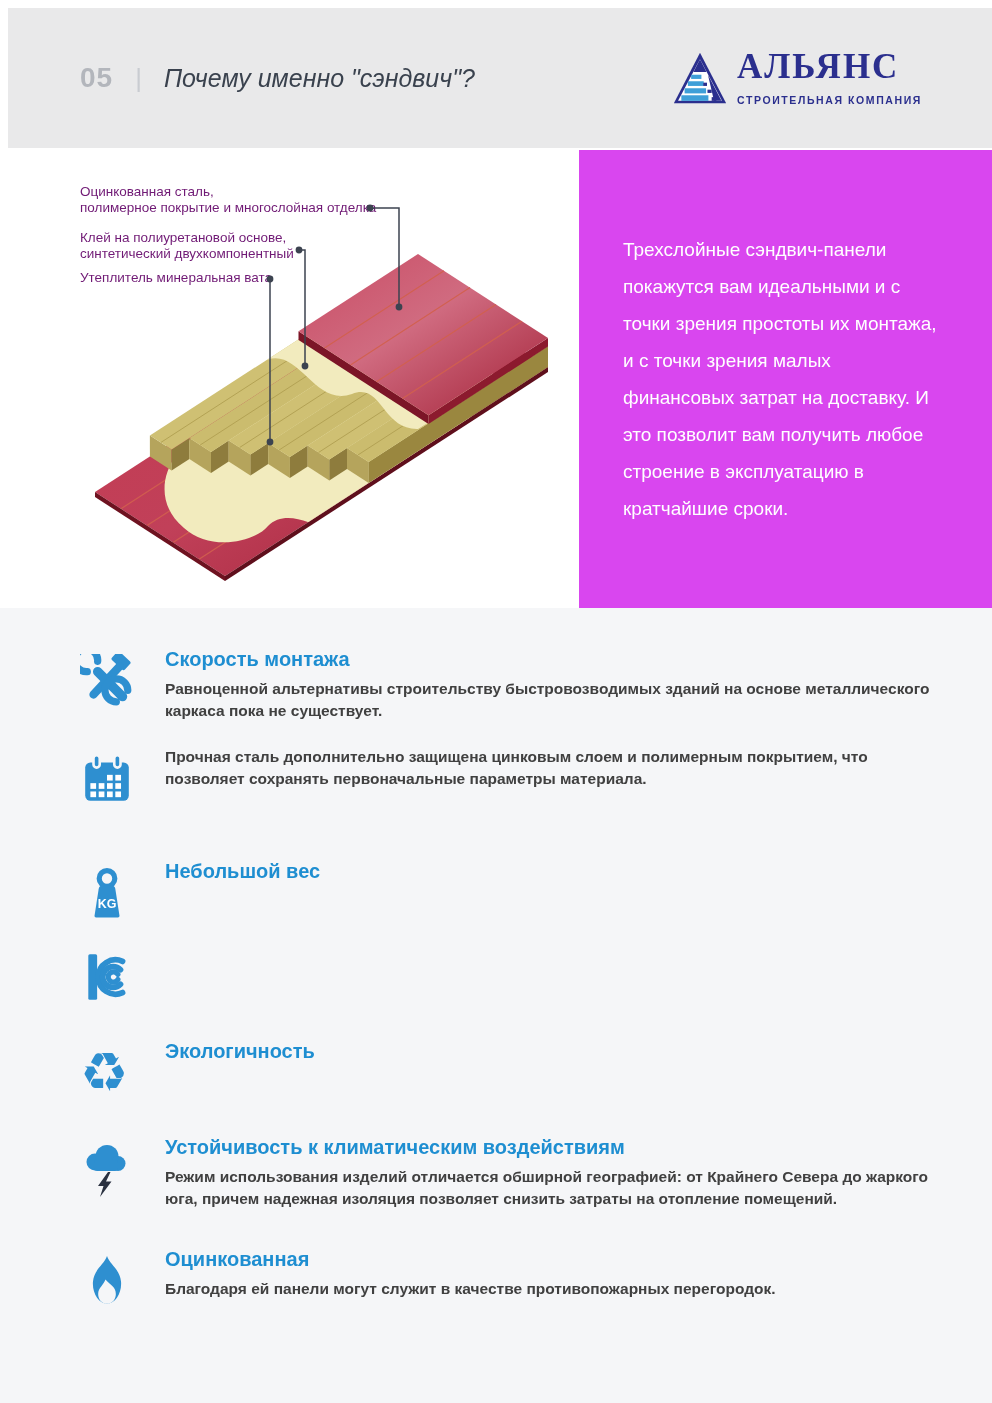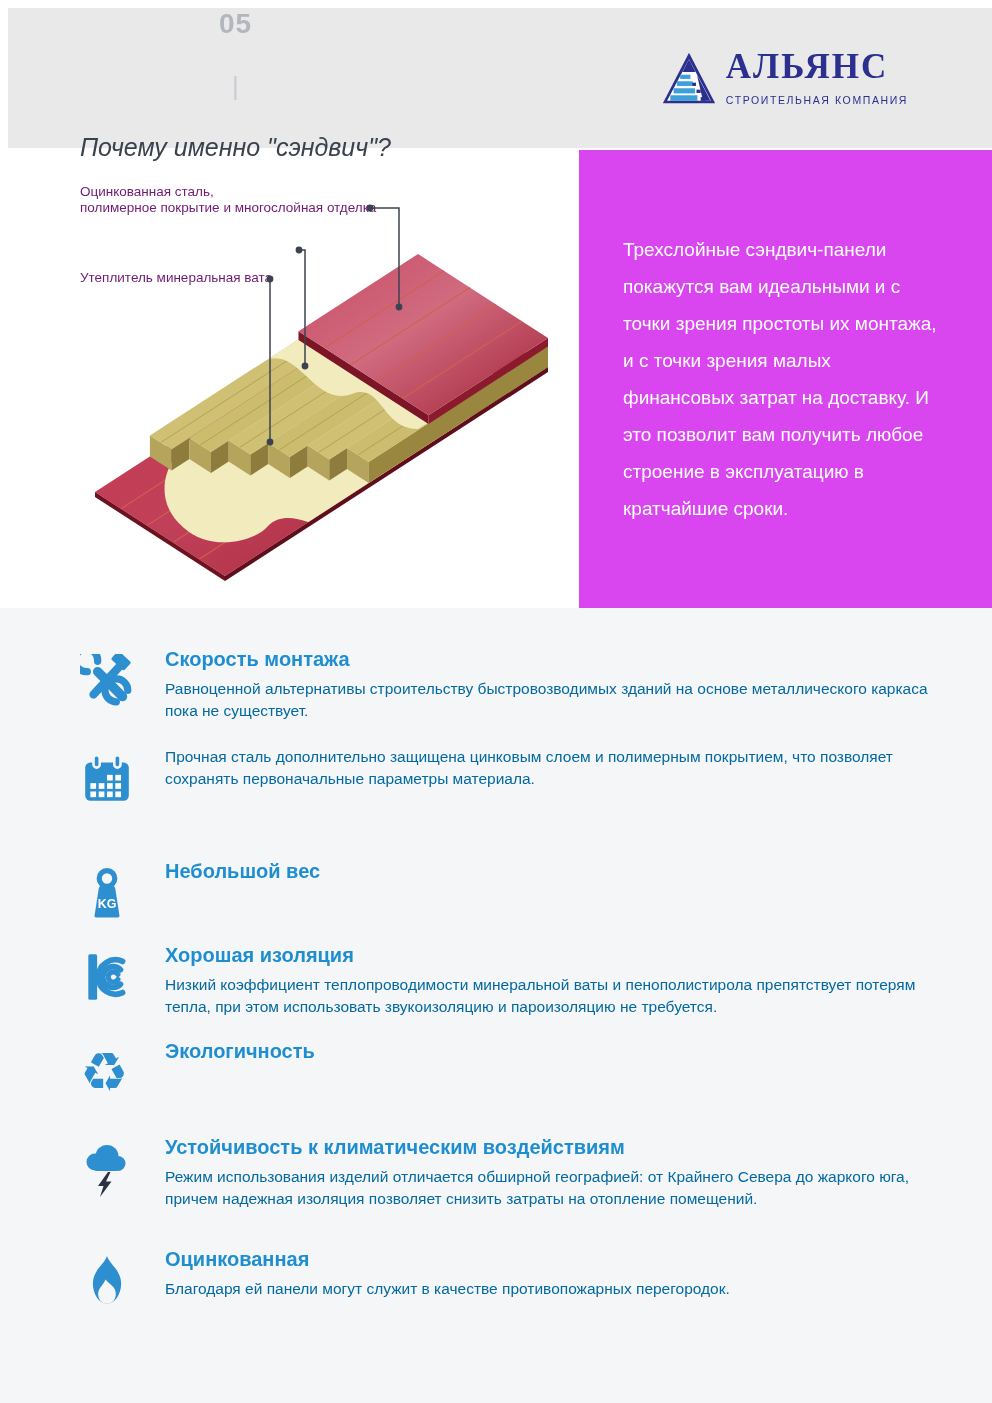--- a/index.html
+++ b/index.html
@@ -1,30 +1,30 @@
 <!DOCTYPE html>
 <html><head>
 <meta charset="utf-8">
 <style>
   html,body{margin:0;padding:0;background:#ffffff;}
   .page{position:relative;width:992px;height:1403px;background:#ffffff;overflow:hidden;
         font-family:"Liberation Sans",sans-serif;-webkit-font-smoothing:antialiased;}
 
   
   .header{position:absolute;left:8px;top:8px;right:0;height:140px;background:#e9e9ea;}
-  .header-title-row{position:absolute;left:72px;top:0;height:100%;display:flex;align-items:center;gap:31px;flex-direction:column;}
+  .header-title-row{position:absolute;left:72px;top:0;height:100%;display:flex;align-items:center;gap:22px;}
   .page-number{font-size:28px;font-weight:bold;color:#b3b6bc;letter-spacing:1px;}
   .header-divider{font-size:26px;color:#c9ccd1;font-weight:300;}
   .page-title{font-size:25px;font-style:italic;color:#3a424e;}
 
-  .logo{position:absolute;right:84px;top:0;height:100%;display:flex;align-items:center;gap:9px;}
+  .logo{position:absolute;right:70px;top:0;height:100%;display:flex;align-items:center;gap:9px;}
   .logo-text{display:flex;flex-direction:column;align-items:flex-start;}
   .logo-name{font-family:"Liberation Serif",serif;font-weight:bold;font-size:35px;line-height:34px;
              color:#2b2f8e;letter-spacing:2px;}
-  .logo-subtitle{font-size:10.5px;font-weight:normal;color:#2b2f8e;letter-spacing:1.6px;margin-top:10px;}
+  .logo-subtitle{font-size:10.5px;font-weight:bold;color:#2b2f8e;letter-spacing:1.6px;margin-top:10px;}
 
   
   .diagram-label{position:absolute;font-size:13.5px;line-height:15.5px;color:#701a75;}
   .lbl-1{left:80px;top:184px;}
   .lbl-2{left:80px;top:230px;}
   .lbl-3{left:80px;top:270px;}
   .panel-svg{position:absolute;left:60px;top:180px;}
 
   .highlight-box{position:absolute;left:579px;top:150px;right:0;height:458px;background:#d946ef;
                  display:flex;align-items:center;}
@@ -32,21 +32,21 @@
 
   
   .features{position:absolute;left:0;top:608px;right:0;height:795px;background:#f5f6f8;}
   .feature{position:absolute;left:78px;right:60px;}
   .f-1{top:40px;} .f-2{top:138px;} .f-3{top:252px;} .f-4{top:336px;}
   .f-5{top:432px;} .f-6{top:528px;} .f-7{top:640px;}
   .feature-icon{position:absolute;left:2px;top:6px;width:56px;height:58px;display:flex;
                 align-items:flex-start;}
   .feature-text{margin-left:87px;}
   .feature-title{font-size:20px;font-weight:bold;color:#1e8ed1;margin:0 0 7px 0;}
-  .feature-body{font-size:15.5px;line-height:22px;color:#0369a1;max-width:770px;}
+  .feature-body{font-size:15.5px;line-height:22px;color:#404040;max-width:770px;font-weight:bold;}
   .glyph-icon{font-family:"DejaVu Sans",sans-serif;font-size:54px;line-height:54px;color:#2e8fd0;}
 </style>
 </head>
 <body>
 
 <div class="page">
 
   <div class="header">
     <div class="header-title-row">
       <span class="page-number">05</span>
@@ -75,20 +75,24 @@
         <span class="logo-name">АЛЬЯНС</span>
         <span class="logo-subtitle">СТРОИТЕЛЬНАЯ КОМПАНИЯ</span>
       </div>
     </div>
   </div>
 
   <div class="diagram-label lbl-1">
     <div>Оцинкованная сталь,</div>
     <div>полимерное покрытие и многослойная отделка</div>
   </div>
+  <div class="diagram-label lbl-2">
+    <div>Клей на полиуретановой основе,</div>
+    <div>синтетический двухкомпонентный</div>
+  </div>
   <div class="diagram-label lbl-3">
     <div>Утеплитель минеральная вата</div>
   </div>
 
   <svg class="panel-svg" width="520" height="430" viewBox="0 0 520 430">
     <defs>
       <linearGradient id="gradRedBottom" x1="0" y1="0" x2="1" y2="1">
         <stop offset="0" stop-color="#c43a50"></stop>
           <stop offset="0.5" stop-color="#c14059"></stop>
           <stop offset="1" stop-color="#9e2036"></stop>
@@ -252,24 +256,20 @@
       <div class="feature-icon">
         <svg width="54" height="54" viewBox="0 0 52 52">
           <rect x="8" y="4" width="8.5" height="44" rx="1.5" fill="#2e8fd0"></rect>
           <g fill="none" stroke="#2e8fd0" stroke-linecap="round">
             <path d="M41 11 A16.5 16.5 0 1 0 41 41" stroke-width="5.5"></path>
             <path d="M39 19 A10 10 0 1 0 39 33" stroke-width="5.5"></path>
             <path d="M36.5 23.5 A5 5 0 1 0 36.5 28.5" stroke-width="5"></path>
           </g>
         </svg>
       </div>
-      <div class="feature-text">
-        <div class="feature-title">Хорошая изоляция</div>
-        <div class="feature-body">Низкий коэффициент теплопроводимости минеральной ваты и пенополистирола препятствует потерям тепла, при этом использовать звукоизоляцию и пароизоляцию не требуется.</div>
-      </div>
     </div>
 
     <div class="feature f-5">
       <div class="feature-icon">
         <span class="glyph-icon">♻</span>
       </div>
       <div class="feature-text">
         <div class="feature-title">Экологичность</div>
       </div>
     </div>

